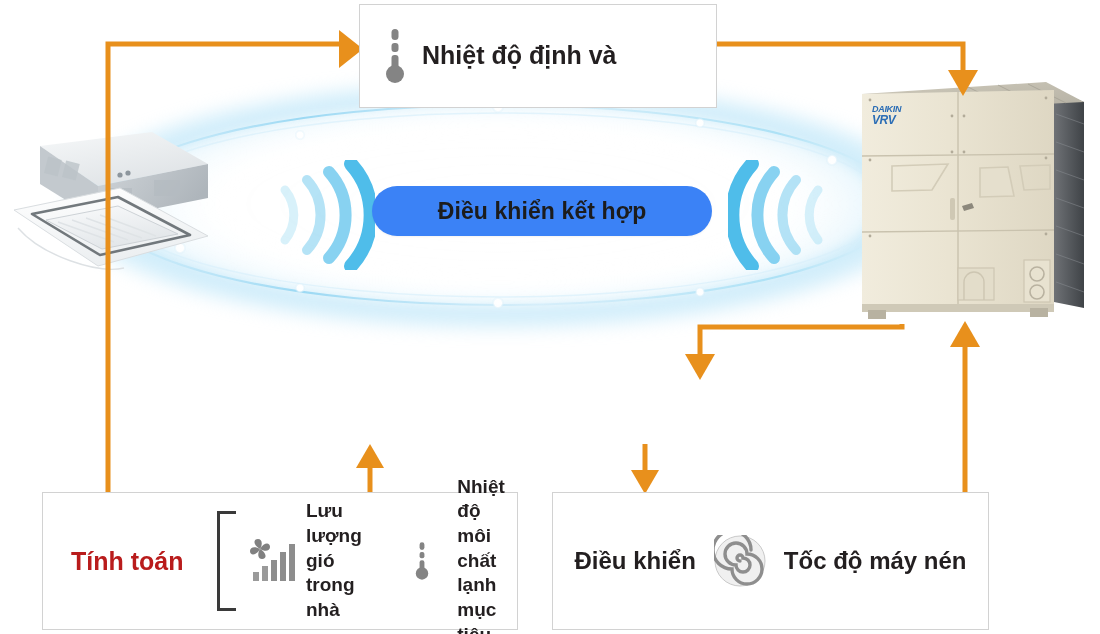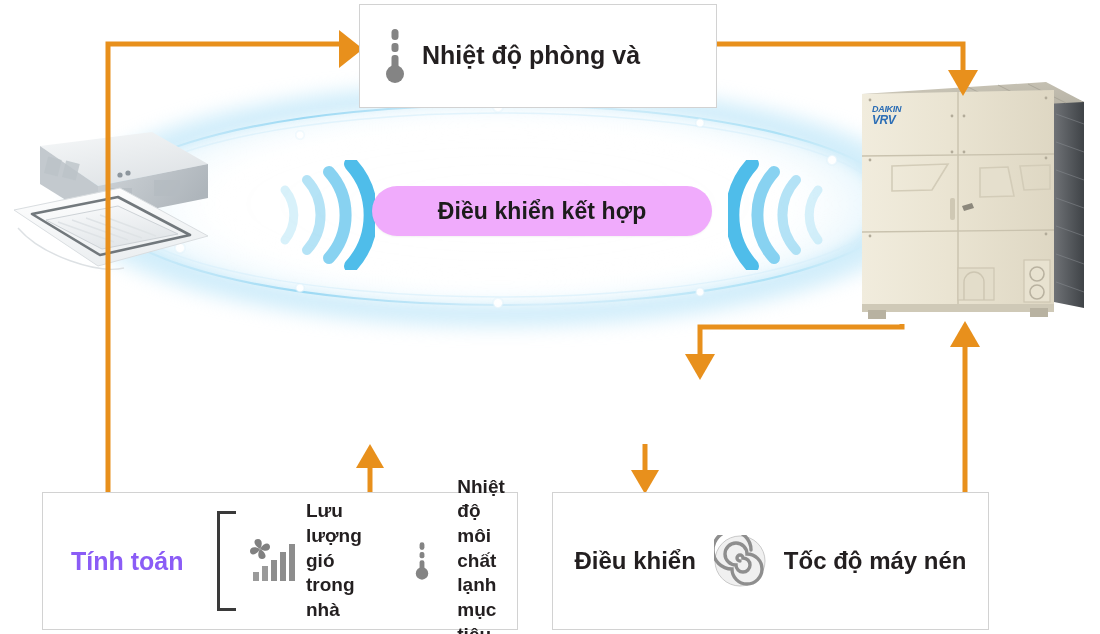--- a/index.html
+++ b/index.html
@@ -51,21 +51,21 @@
   }
 
   
   .wave-group{position:absolute;top:160px;width:120px;height:110px;}
   #waves-left{left:255px;}
   #waves-right{left:728px;}
 
   
   #control-pill{
     position:absolute;left:372px;top:186px;width:340px;height:50px;
-    background:#f0abfc;
+    background:#3b82f6;
     border-radius:25px;
     display:flex;align-items:center;justify-content:center;
     box-shadow:0 1px 2px rgba(0,0,0,.05);
   }
   #control-pill span{
     font-size:23px;font-weight:700;color:#1c1c1c;letter-spacing:.1px;
   }
 
   
   #arrows{position:absolute;left:0;top:0;width:1100px;height:634px;pointer-events:none;}
@@ -92,21 +92,21 @@
 
   .thermo{width:26px;height:58px;flex:0 0 26px;margin-right:14px;}
   .thermo-sm{width:18px;height:42px;flex:0 0 18px;}
 
   
   #calc-inner{
     position:absolute;left:0;top:0;width:100%;height:100%;
     display:flex;align-items:center;
   }
   #calc-label{
-    font-size:25px;font-weight:700;color:#8b5cf6;
+    font-size:25px;font-weight:700;color:#b91c1c;
     margin-left:28px;width:146px;flex:0 0 146px;
   }
   #calc-bracket{
     width:16px;height:94px;flex:0 0 16px;margin-right:8px;
     border-left:3px solid #3a3a3a;
     border-top:3px solid #3a3a3a;
     border-bottom:3px solid #3a3a3a;
   }
   #calc-rows{display:flex;flex-direction:row;justify-content:center;gap:20px;}
   .calc-row{display:flex;align-items:center;}
@@ -329,21 +329,21 @@
   </div>
 
   <div class="card" id="box-temp">
     <svg class="thermo" viewBox="0 0 26 58">
       <rect x="9.5" y="2" width="7" height="11" rx="3.5" fill="#848484"></rect>
       <rect x="9.5" y="16" width="7" height="9" rx="3" fill="#848484"></rect>
       <rect x="9.5" y="28" width="7" height="14" rx="3" fill="#848484"></rect>
       <circle cx="13" cy="47" r="9" fill="#848484"></circle>
     </svg>
     <div class="card-text">
-      <div>Nhiệt độ phòng và</div>
+      <div>Nhiệt độ định và</div>
     </div>
   </div>
 
 
   <div class="card" id="box-calc">
     <div id="calc-inner">
       <div id="calc-label">Tính toán</div>
       <div id="calc-bracket"></div>
       <div id="calc-rows">
 

